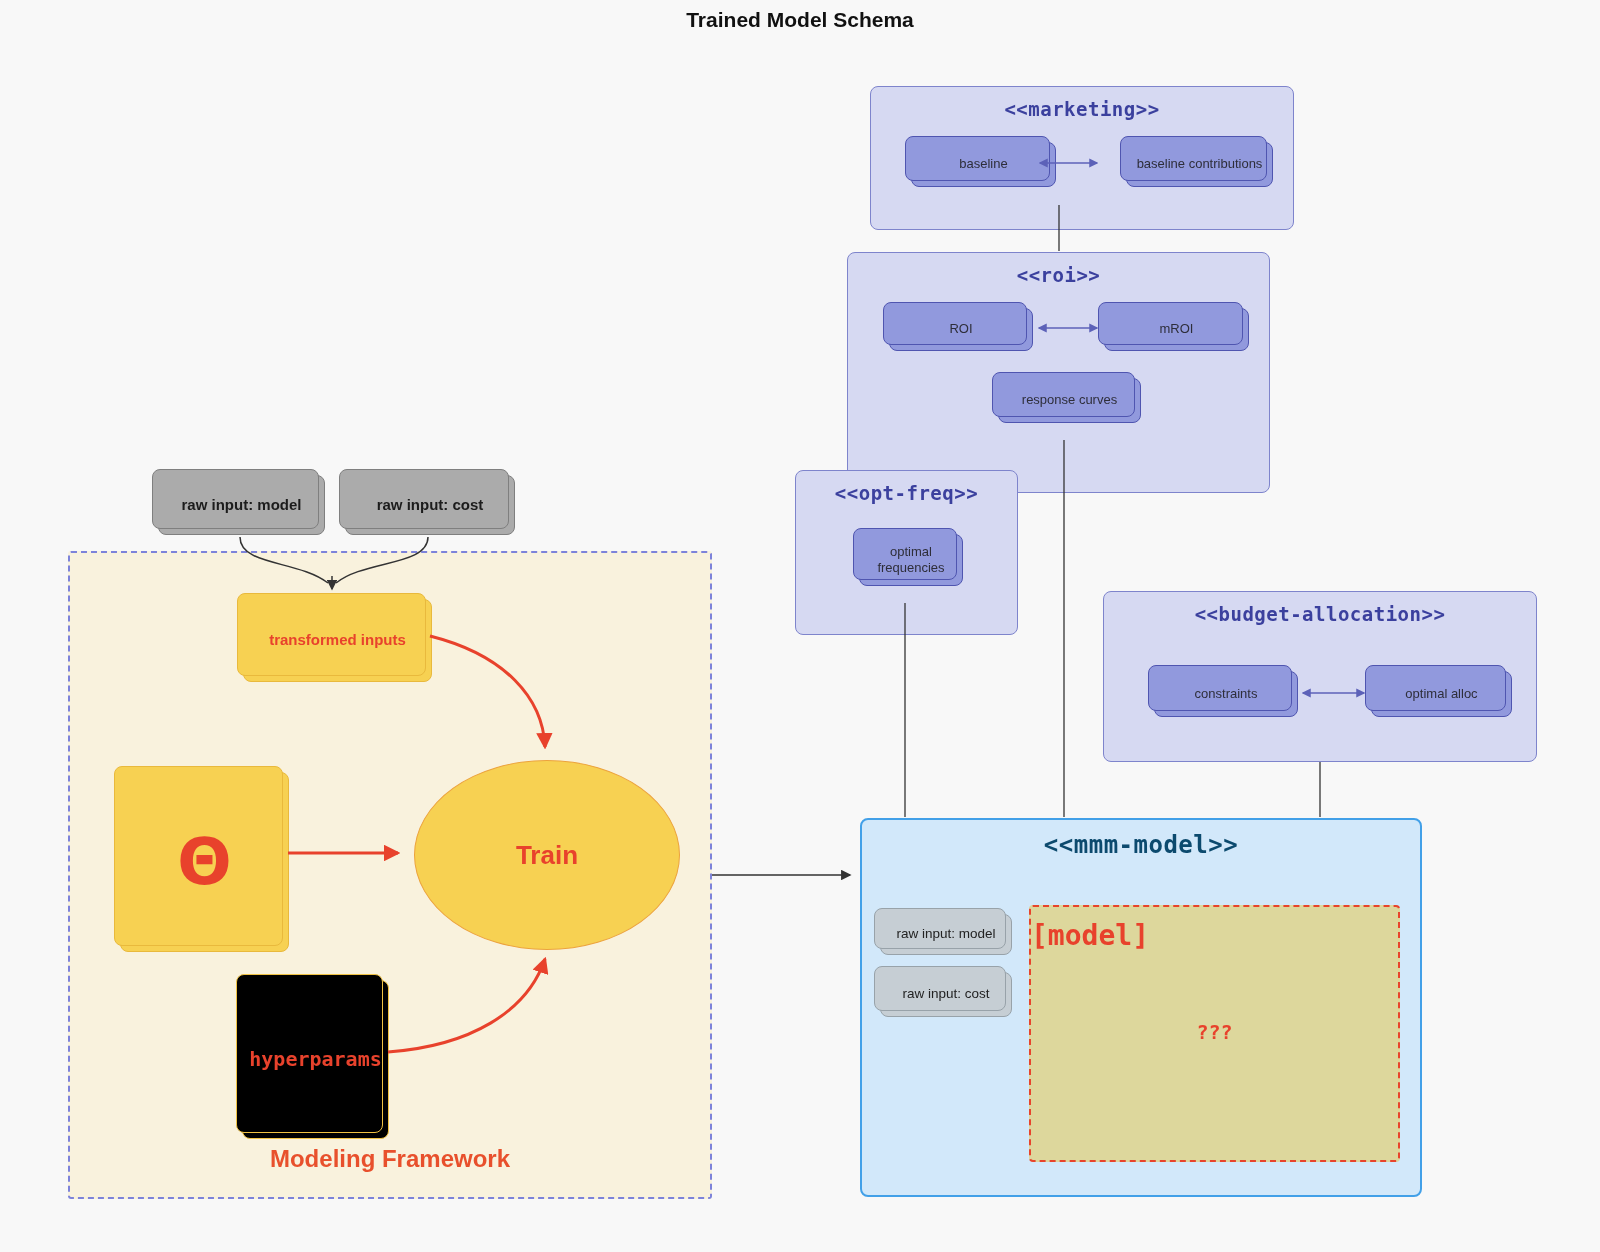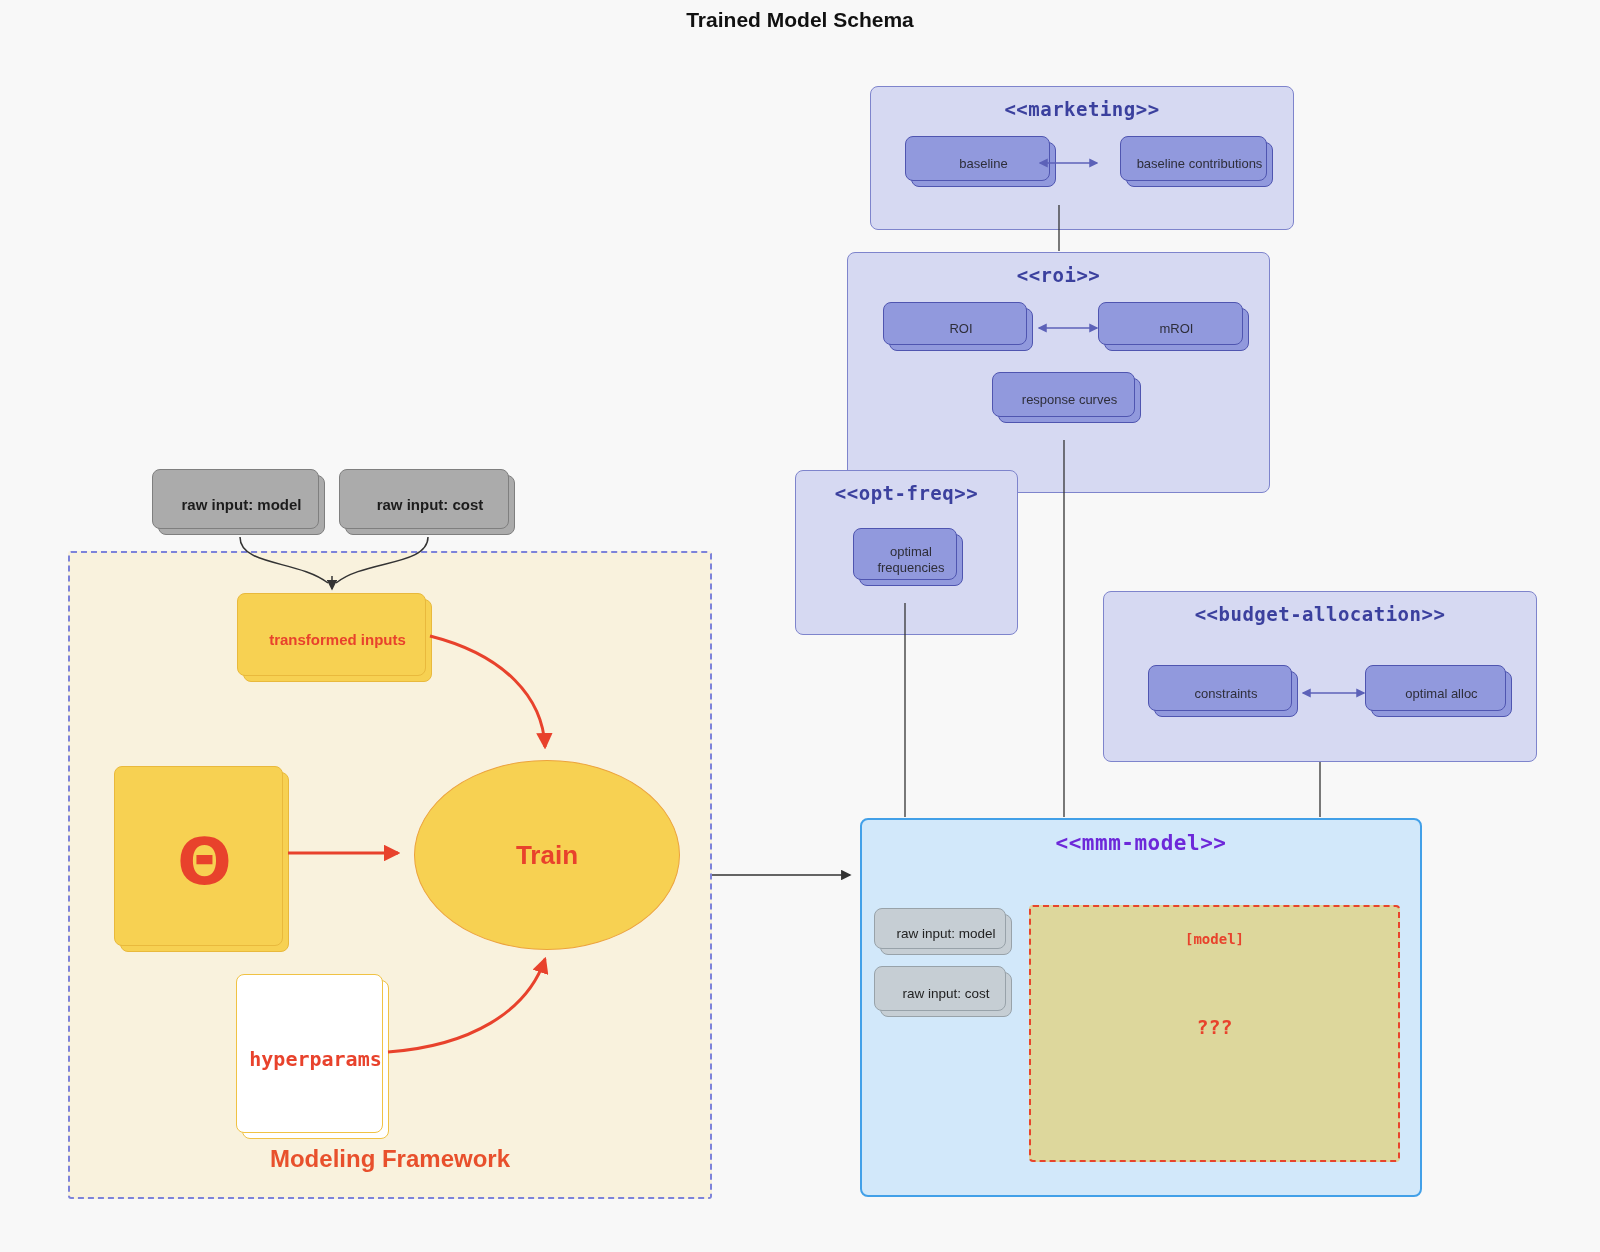--- a/index.html
+++ b/index.html
@@ -10,52 +10,52 @@
   .page-title { position:absolute; top:8px; left:0; width:1600px; text-align:center;
     font-size:21px; font-weight:bold; color:#111; }
 
   svg.connectors { position:absolute; inset:0; z-index:5; pointer-events:none; }
 
   .container { position:absolute; border-radius:8px; z-index:1; }
   .purple { background:#d6d9f2; border:1.3px solid #7e84cc; }
   .blue { background:#d2e8fa; border:2px solid #42a0e8; }
   .stereo { font-family:"DejaVu Sans Mono", monospace; font-weight:bold; text-align:center;
     padding-top:11px; font-size:19px; color:#3b409e; letter-spacing:0.5px; }
-  .blue .stereo { color:#6d28d9; font-size:21px; }
+  .blue .stereo { color:#0c4a6e; font-size:24px; }
 
   .framework { position:absolute; left:68px; top:551px; width:644px; height:648px;
     background:#f9f2dd; border:2px dashed #7d83da; border-radius:3px; z-index:1; }
   .framework-label { position:absolute; left:0; top:592px; width:100%; text-align:center;
     font-size:24px; font-weight:bold; color:#e8502c; }
 
   .card { position:absolute; display:flex; align-items:center; justify-content:center;
     text-align:center; border-radius:8px; z-index:2; font-size:14px; color:#333; line-height:1.25; }
   .card::before { content:""; position:absolute; left:-7px; top:-7px; width:100%; height:100%;
     border-radius:8px; z-index:-1; }
 
   .purple-card, .purple-card::before { background:#9199dd; border:1.5px solid #4f55b0; }
   .purple-card { font-size:13px; color:#2e2e3a; }
   .gray-card, .gray-card::before { background:#ababab; border:1.5px solid #7f7f7f; }
   .gray-card { font-weight:bold; color:#1c1c1c; font-size:15px; }
   .graylight-card, .graylight-card::before { background:#c6ced4; border:1.3px solid #98a2a9; }
   .graylight-card { font-size:13.5px; color:#222; }
   .yellow-card, .yellow-card::before { background:#f7d152; border:1.5px solid #e9b93c; }
-  .yellowlight-card, .yellowlight-card::before { background:#ffffff; border:1.5px solid #f0c243; }
+  .yellowlight-card, .yellowlight-card::before { background:#000000; border:1.5px solid #f0c243; }
 
   .red-bold-sans { color:#e8422c; font-weight:bold; font-size:15px; }
   .red-mono { color:#e8422c; font-weight:bold; font-family:"DejaVu Sans Mono", monospace; }
   .theta-glyph { font-size:64px; font-weight:bold; color:#e8422c; font-family:"DejaVu Sans", sans-serif; }
 
   .ellipse { position:absolute; border-radius:50%; background:#f7d152; border:1.5px solid #eca33d;
     display:flex; align-items:center; justify-content:center; z-index:2; }
   .ellipse span { color:#e8422c; font-weight:bold; font-size:26px; }
 
   .model-dashed { position:absolute; background:#ddd79c; border:2.5px dashed #e8442c;
     border-radius:4px; z-index:2; }
-  .model-dashed .model-title { margin-top:24px; text-align:center; font-size:14px; }
+  .model-dashed .model-title { margin-top:12px; font-size:28px; }
   .model-dashed .model-unknown { margin-top:68px; text-align:center; font-size:20px; }
 </style>
 </head>
 <body>
 
 <div class="canvas">
 
   <div class="page-title">Trained Model Schema</div>
 
   <div class="card gray-card" style="left:158px; top:475px; width:167px; height:60px;">

